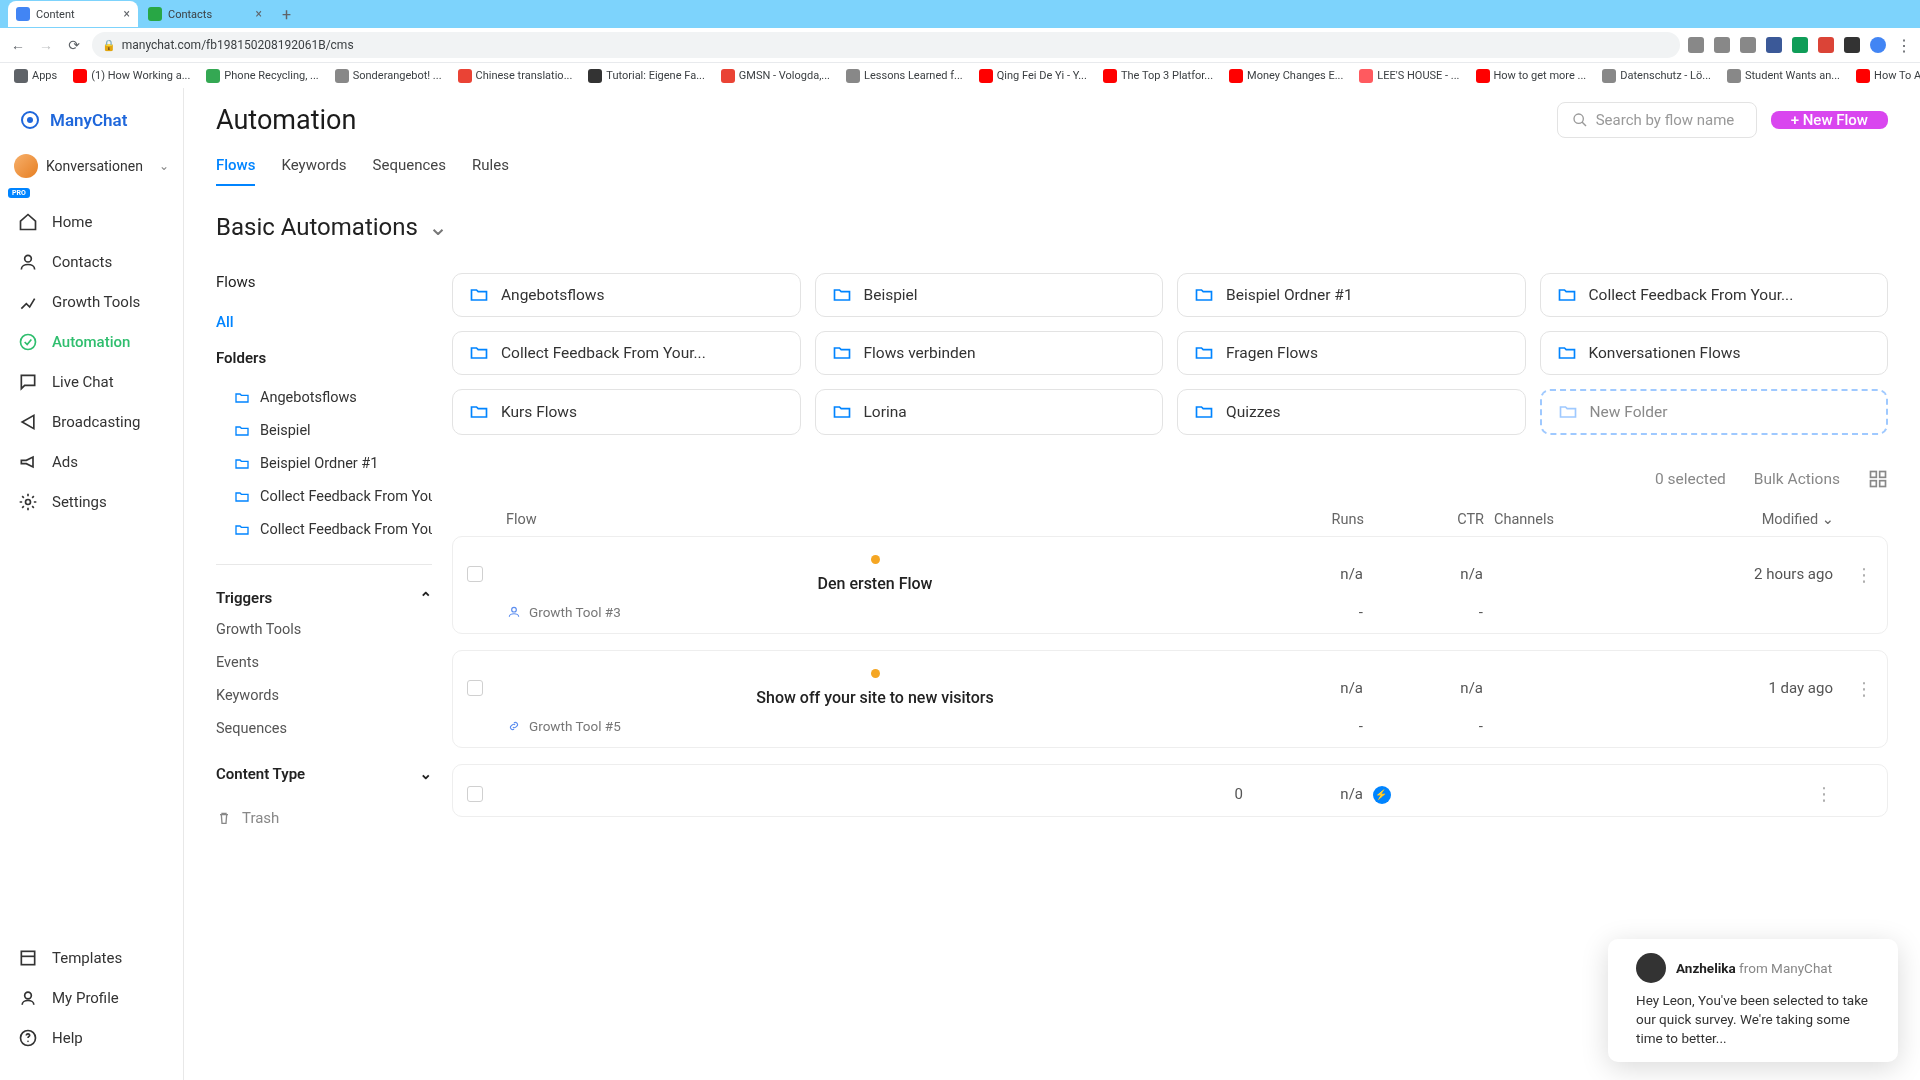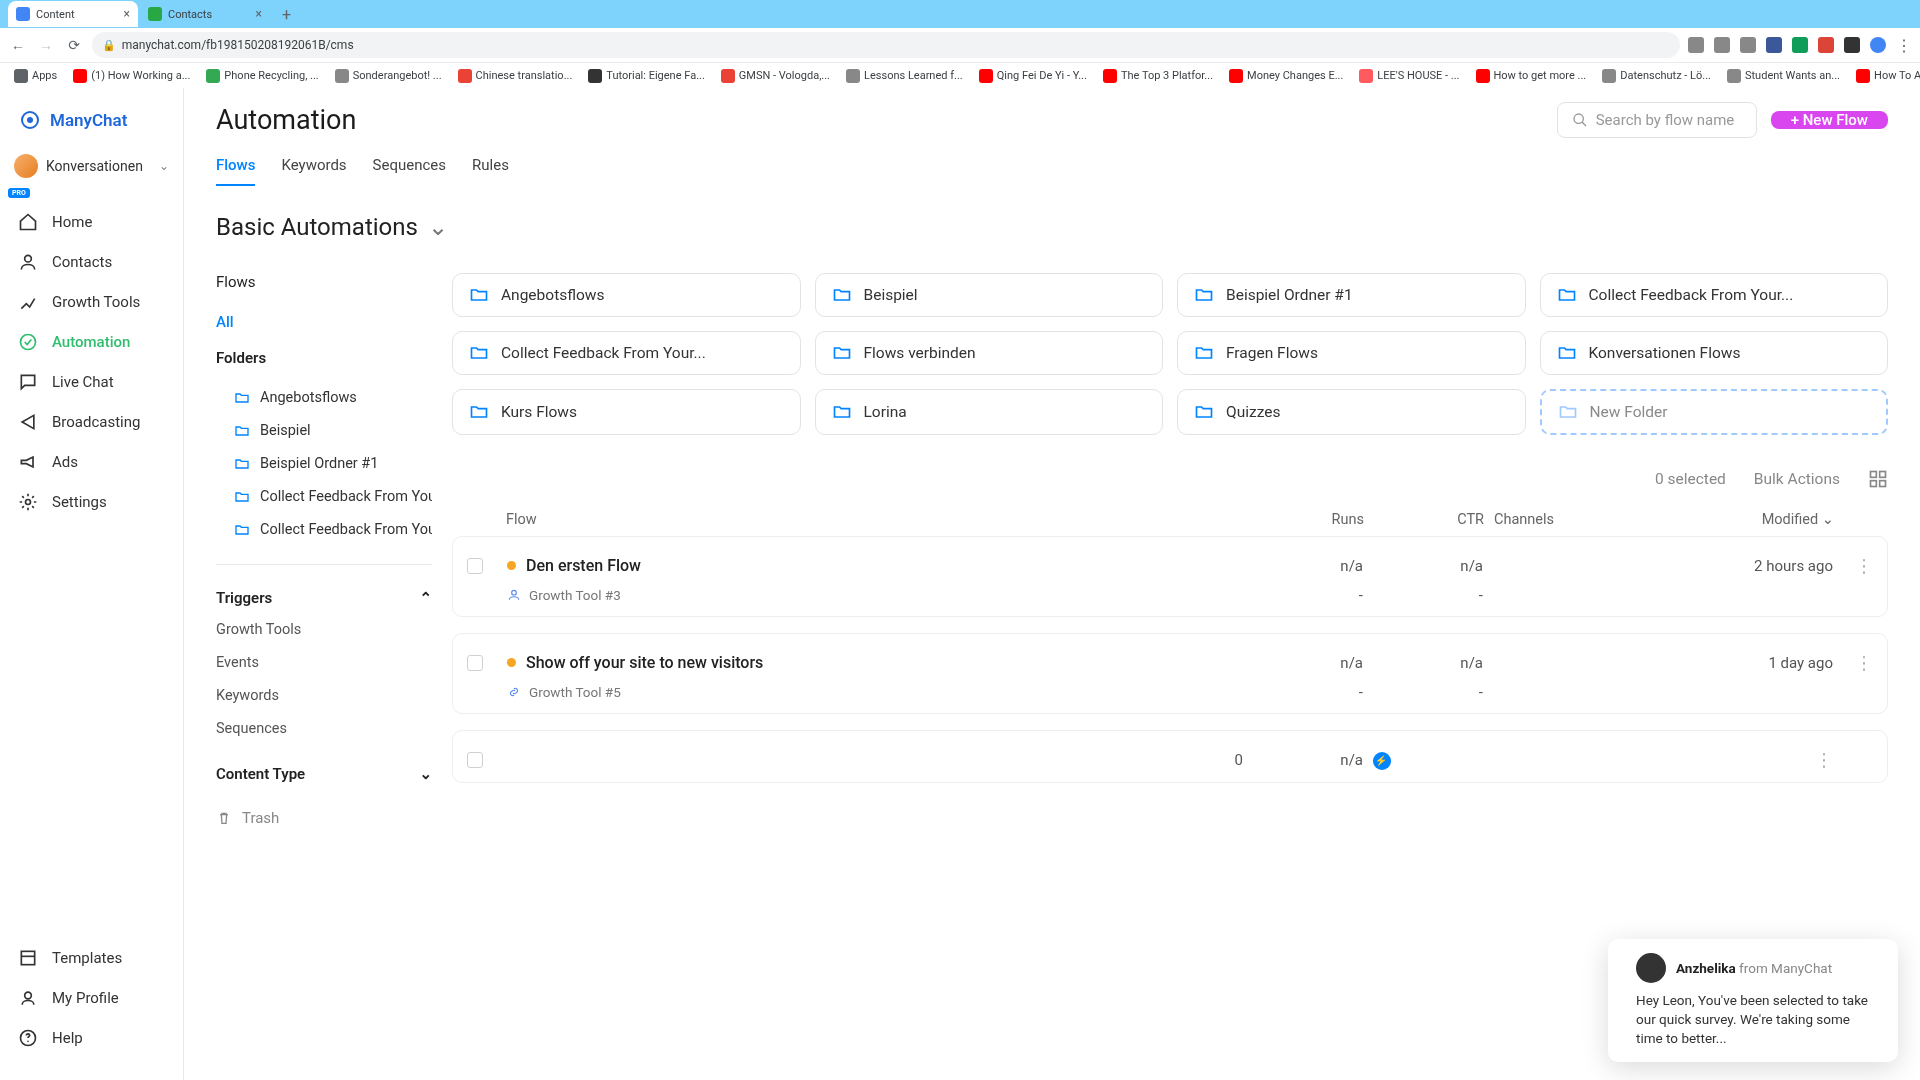--- a/index.html
+++ b/index.html
@@ -74,21 +74,21 @@
 .folder-label { overflow: hidden; text-overflow: ellipsis; }
 
 .table-controls { display: flex; justify-content: flex-end; align-items: center; gap: 28px; margin-top: 34px; color: #888; font-size: 15.5px; }
 .grid-toggle { width: 20px; height: 20px; }
 
 .flow-table { margin-top: 14px; }
 .ft-head { display: grid; grid-template-columns: 40px 1fr 120px 120px 180px 170px 40px; padding: 8px 14px; font-size: 14.5px; color: #666; align-items: center; }
 .ft-head .col-runs, .ft-head .col-ctr, .ft-head .col-mod { text-align: right; }
 .flow-row { display: grid; grid-template-columns: 40px 1fr 120px 120px 180px 170px 40px; padding: 18px 14px 12px; border: 1px solid #eee; border-radius: 10px; margin-bottom: 16px; background: #fff; align-items: center; row-gap: 10px; }
 .chk { width: 16px; height: 16px; border: 1.5px solid #d0d0d0; border-radius: 3px; }
-.flow-name { display: flex; align-items: center; gap: 10px; font-size: 16px; color: #222; font-weight: 500; }
+.flow-name { display: flex; align-items: center; gap: 10px; font-size: 16px; color: #222; font-weight: 500; flex-direction: column; }
 .status-dot { width: 9px; height: 9px; border-radius: 50%; }
 .cell-r { text-align: right; color: #555; font-size: 15px; }
 .cell-ch { text-align: left; padding-left: 10px; }
 .row-actions { text-align: right; color: #aaa; font-size: 18px; }
 .sub-row { grid-column: 2 / -1; display: grid; grid-template-columns: 1fr 120px 120px 180px 170px 40px; font-size: 13.5px; color: #777; align-items: center; }
 .sub-name { display: flex; align-items: center; gap: 8px; }
 .sub-ic { color: #5b8def; }
 .ch-badge { display: inline-flex; width: 18px; height: 18px; background: #0084ff; border-radius: 50%; color: #fff; font-size: 10px; align-items: center; justify-content: center; }
 
 

